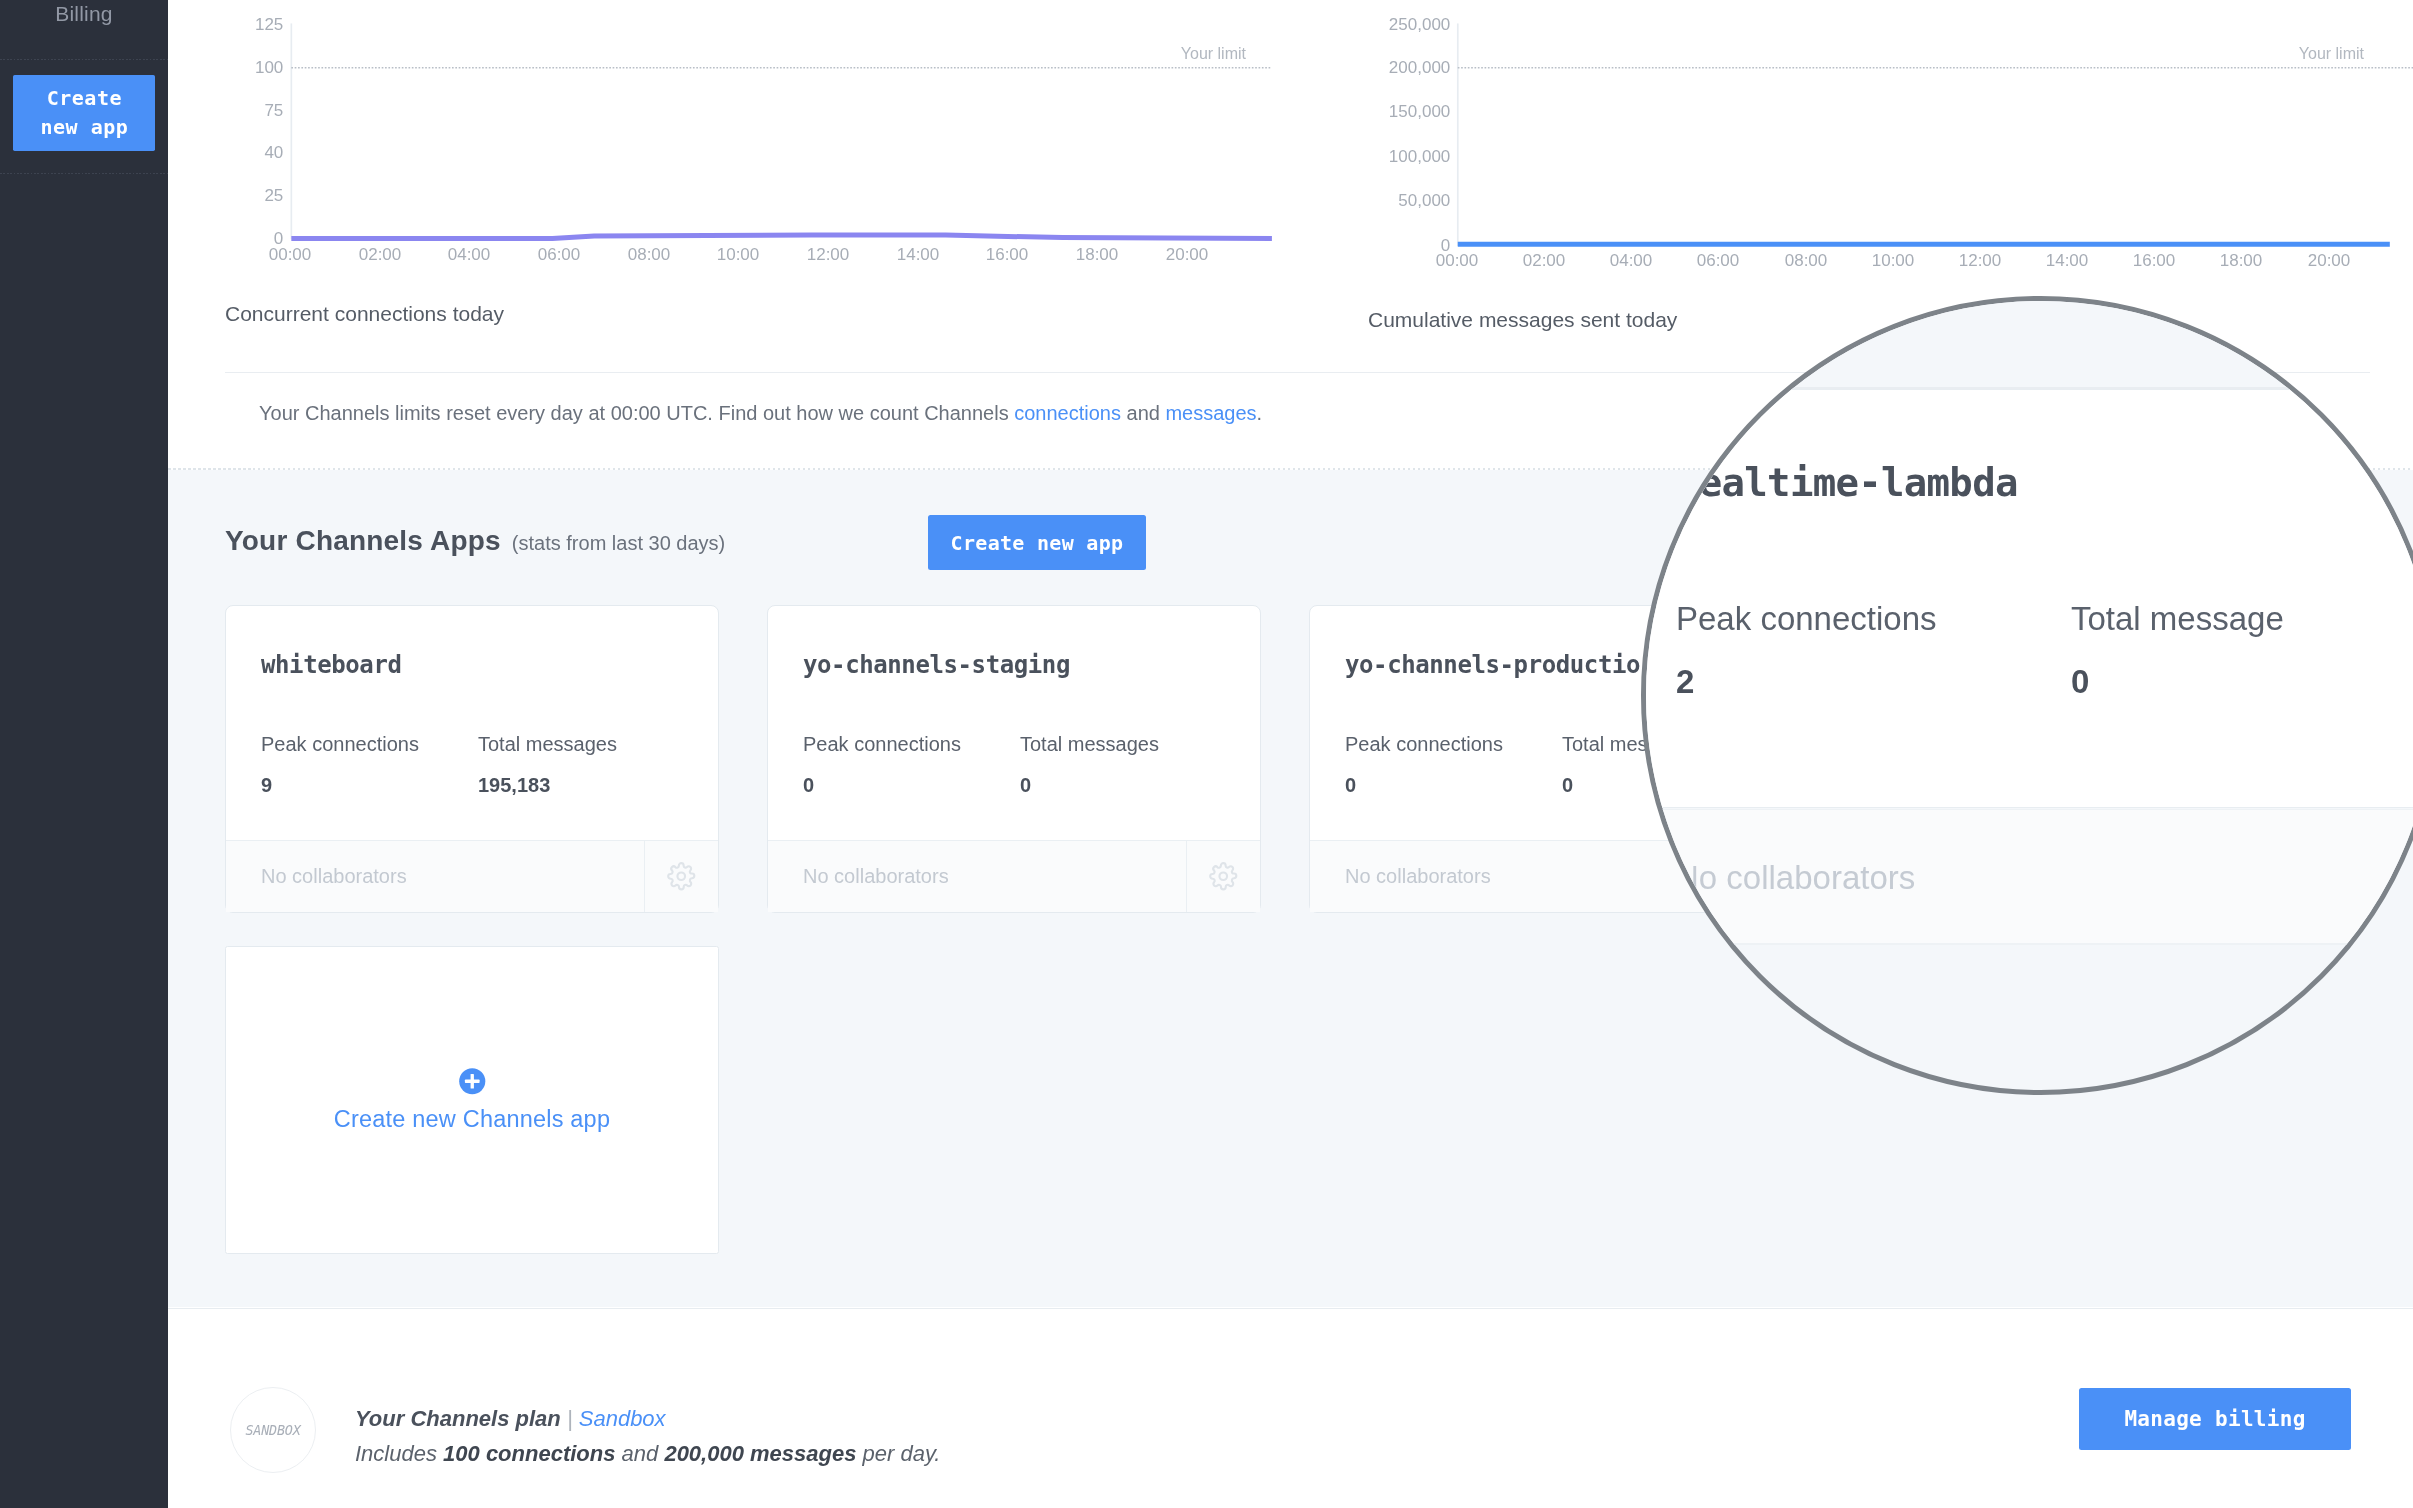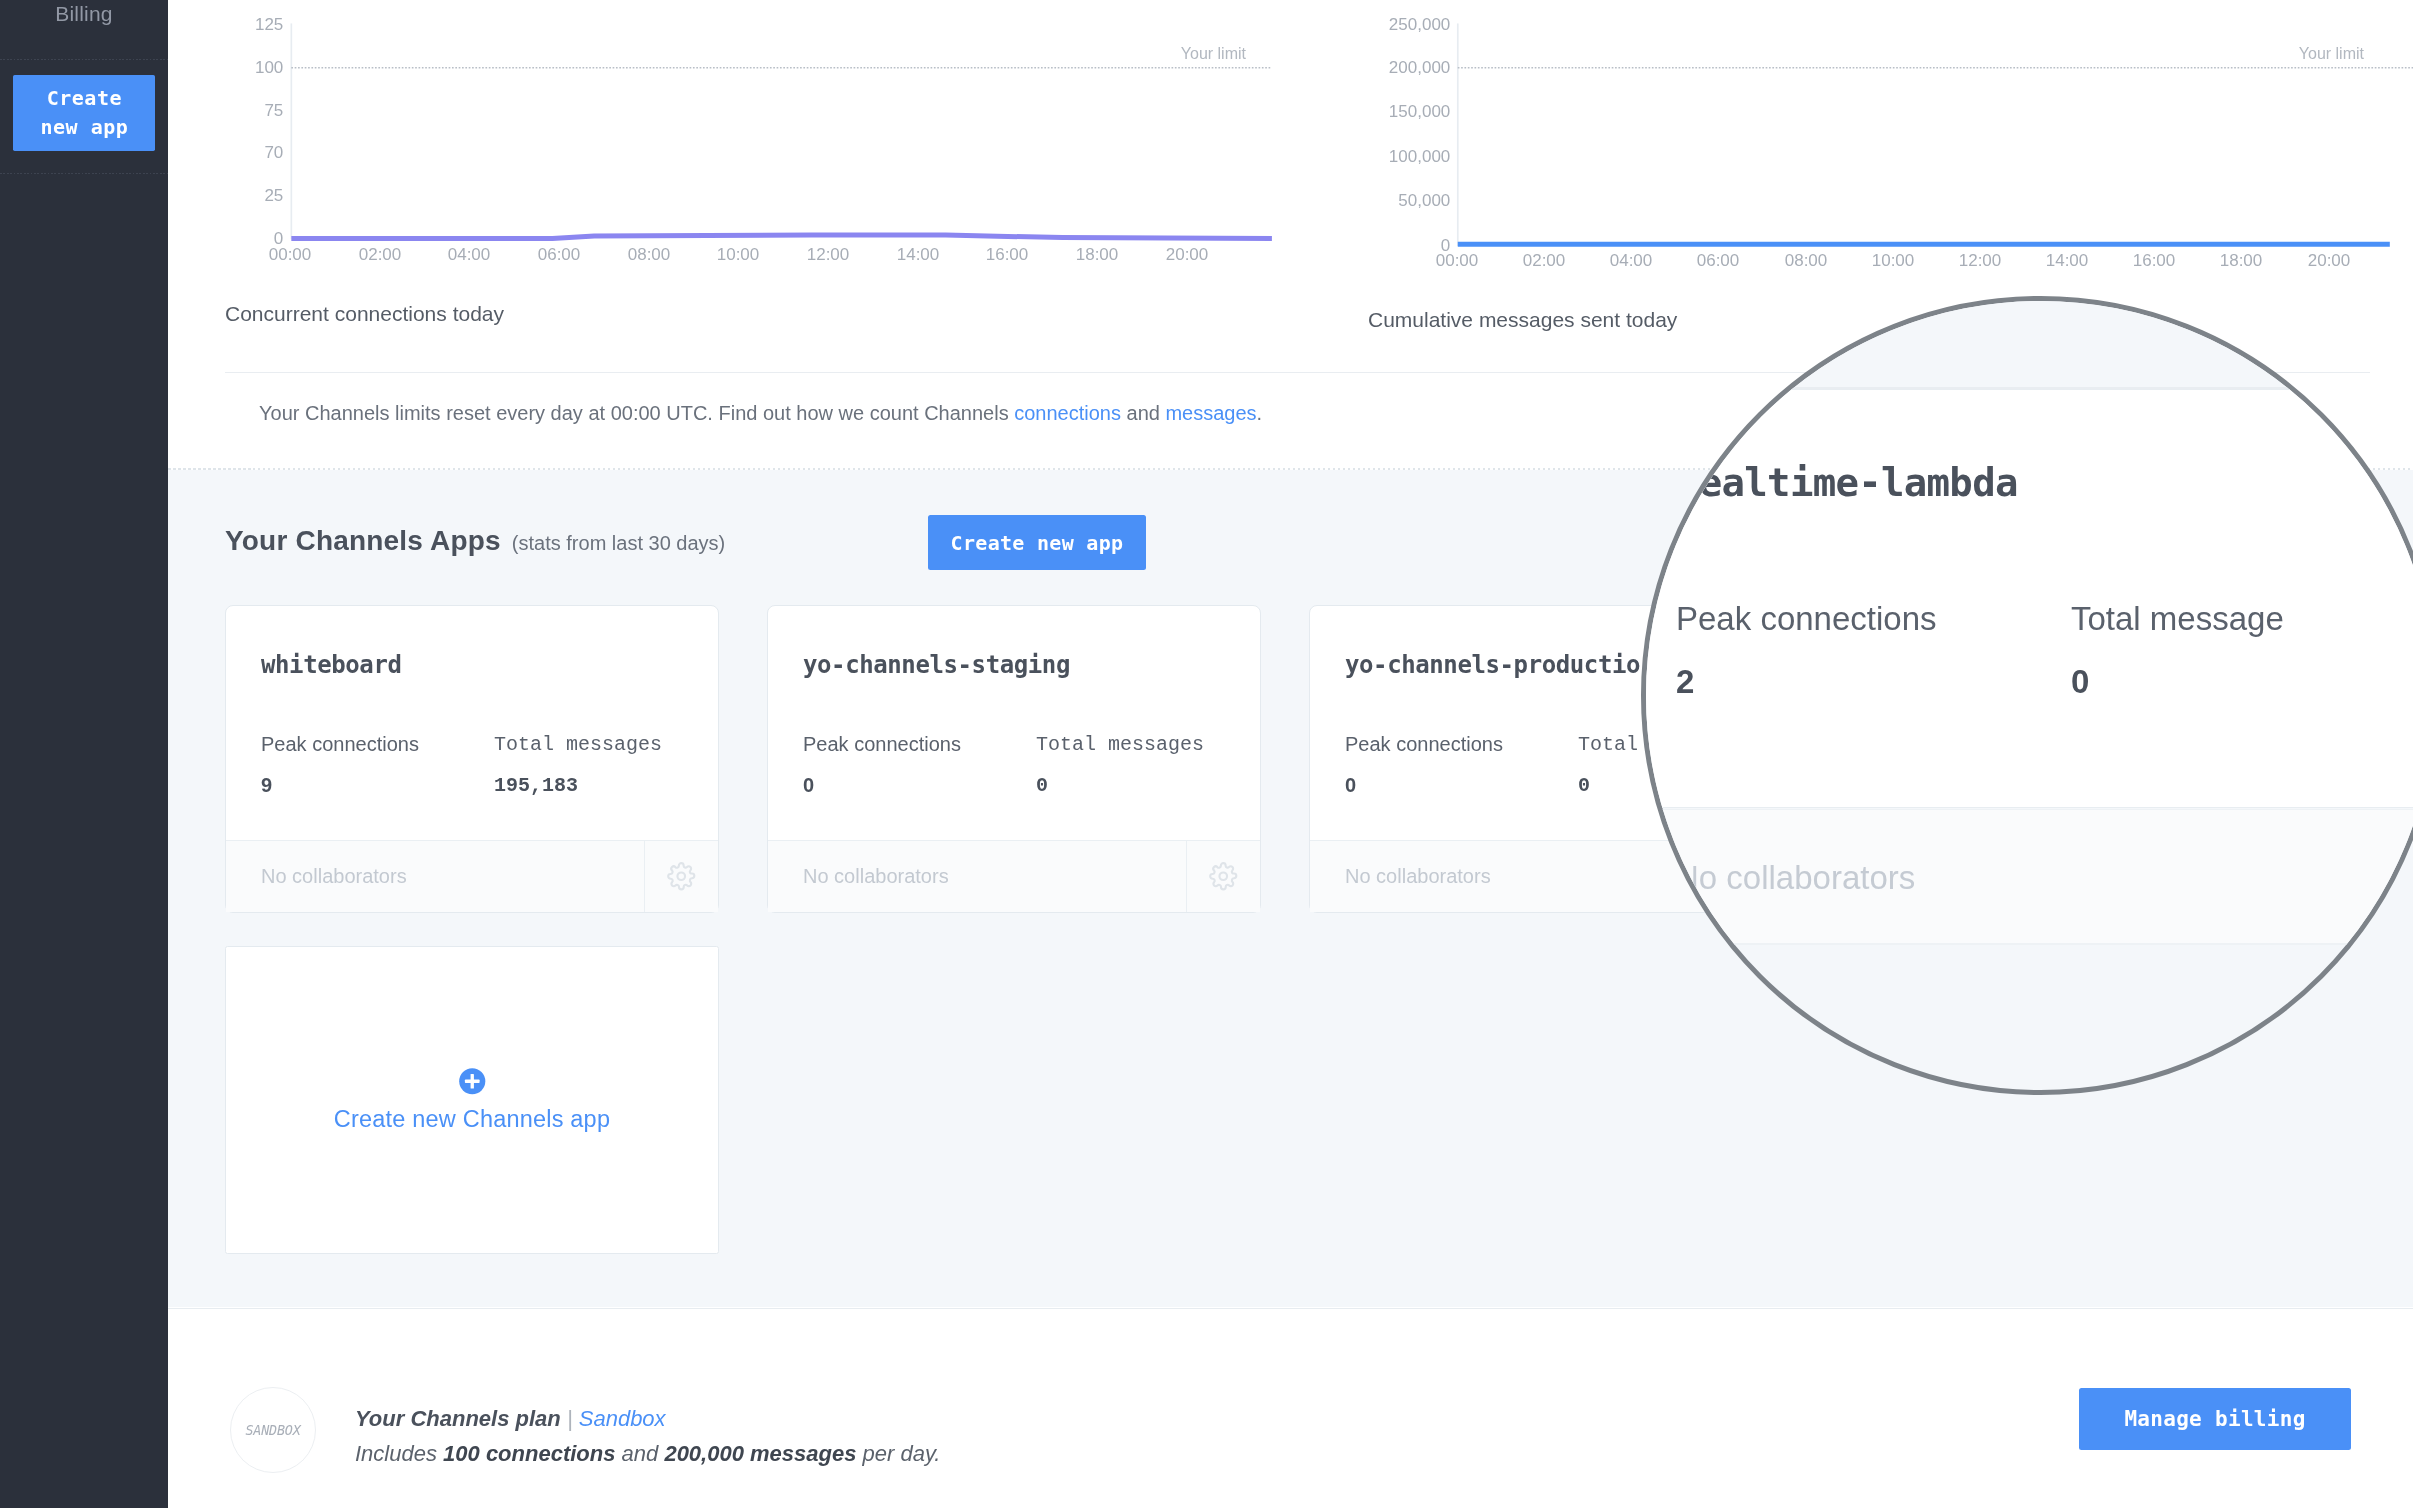--- a/index.html
+++ b/index.html
@@ -149,21 +149,21 @@
   }
   .app-card .card-body { position: relative; height: 235px; }
   .app-name {
     position: absolute; left: 35px; top: 45px;
     font-family: "DejaVu Sans Mono", monospace;
     font-size: 24px; font-weight: bold; color: #4a515c;
     letter-spacing: -0.4px; white-space: nowrap; overflow: hidden;
   }
   .stat { position: absolute; top: 127px; }
   .stat.a { left: 35px; }
-  .stat.b { left: 268px; font-family: Liberation Mono, monospace; }
+  .stat.b { left: 252px; }
   .stat-label { font-size: 20px; color: #5a616c; white-space: nowrap; }
   .stat-value {
     font-size: 20px; font-weight: bold; color: #4a515c;
     margin-top: 17.6px; white-space: nowrap;
   }
   .card-footer {
     position: absolute; left: 0; bottom: 0;
     width: 100%; height: 72px;
     background: #fafbfc;
     border-top: 0.8px solid #eaeff3;
@@ -307,21 +307,21 @@
 
   <div class="main">
 
     <div class="charts-panel">
 
       <div class="chart-block left">
         <div class="chart-area">
           <div class="ylabels">
             <div class="ytick" style="top:239px">0</div>
             <div class="ytick" style="top:196px">25</div>
-            <div class="ytick" style="top:153px">70</div>
+            <div class="ytick" style="top:153px">40</div>
             <div class="ytick" style="top:111px">75</div>
             <div class="ytick" style="top:68px">100</div>
             <div class="ytick" style="top:25px">125</div>
           </div>
           <svg class="chart-svg" width="1048" height="251" viewBox="0 0 1250 300">
             <line x1="78" y1="28" x2="78" y2="286" stroke="#e7ecf1" stroke-width="2"></line>
             <line x1="78" y1="81" x2="1250" y2="81" stroke="#b9bfc7" stroke-width="2" stroke-dasharray="2,2"></line>
             <path d="M78,285 L390,285 L440,282 L700,281 L860,281 L1000,284 L1250,285" fill="none" stroke="#8b86f0" stroke-width="6" stroke-linejoin="round"></path>
           </svg>
           <div class="limit-label" style="right:27px;top:45px">Your limit</div>

